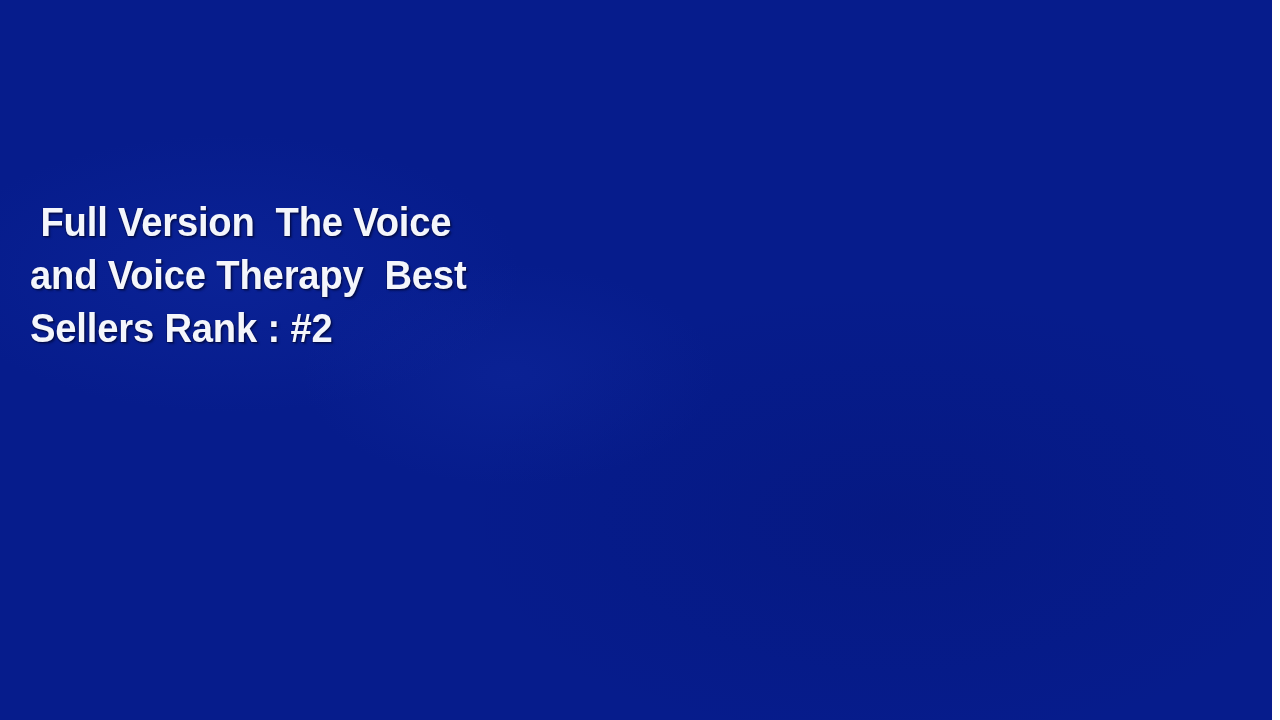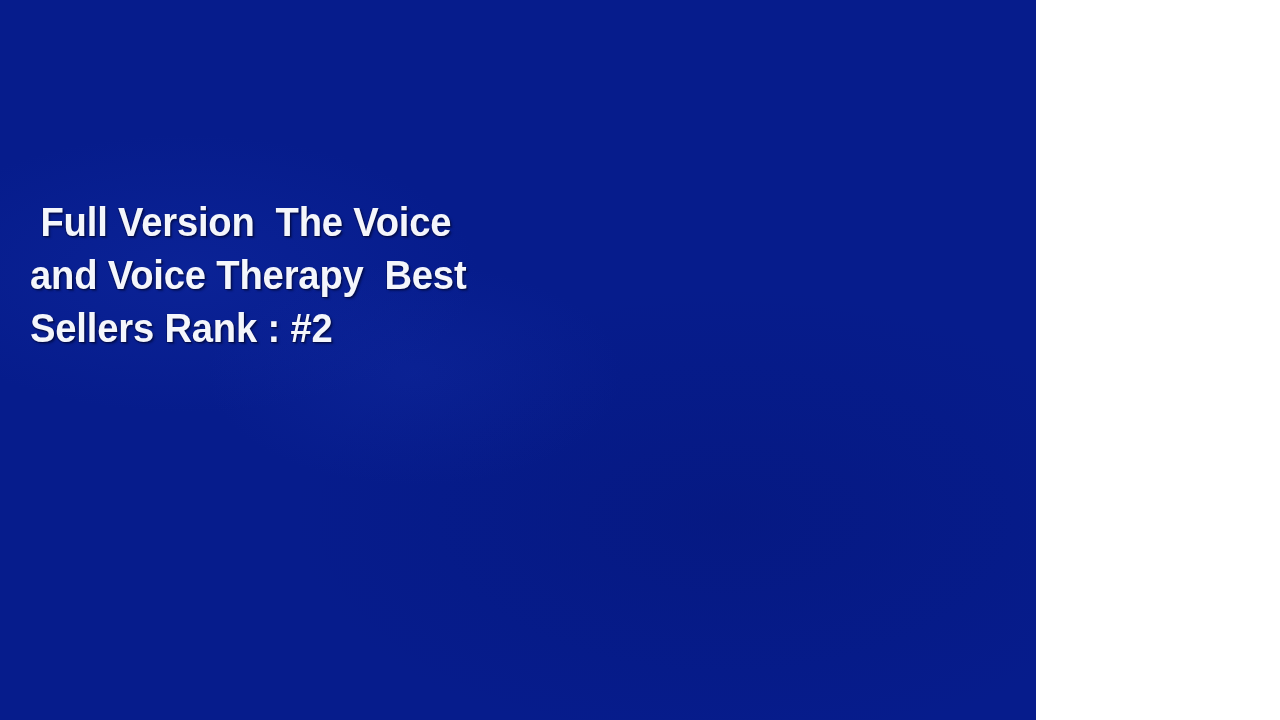--- a/index.html
+++ b/index.html
@@ -10,21 +10,21 @@
     height: 720px;
     overflow: hidden;
   }
 
   body {
     font-family: "Liberation Sans", sans-serif;
   }
 
   #video-frame {
     position: relative;
-    width: 1036px;
+    width: 1272px;
     height: 720px;
     background: #061c8c;
     overflow: hidden;
   }
 
   
   #video-frame::before {
     content: "";
     position: absolute;
     inset: 0;

